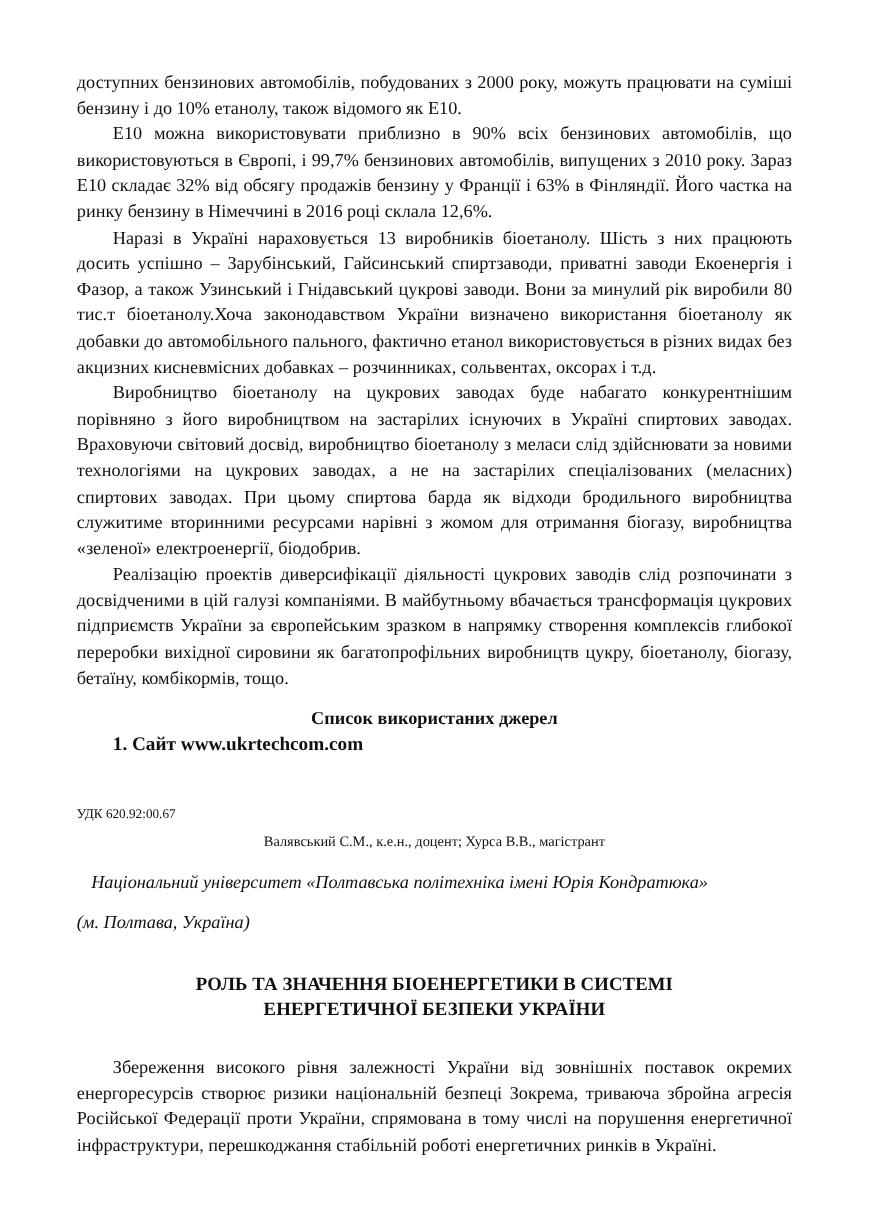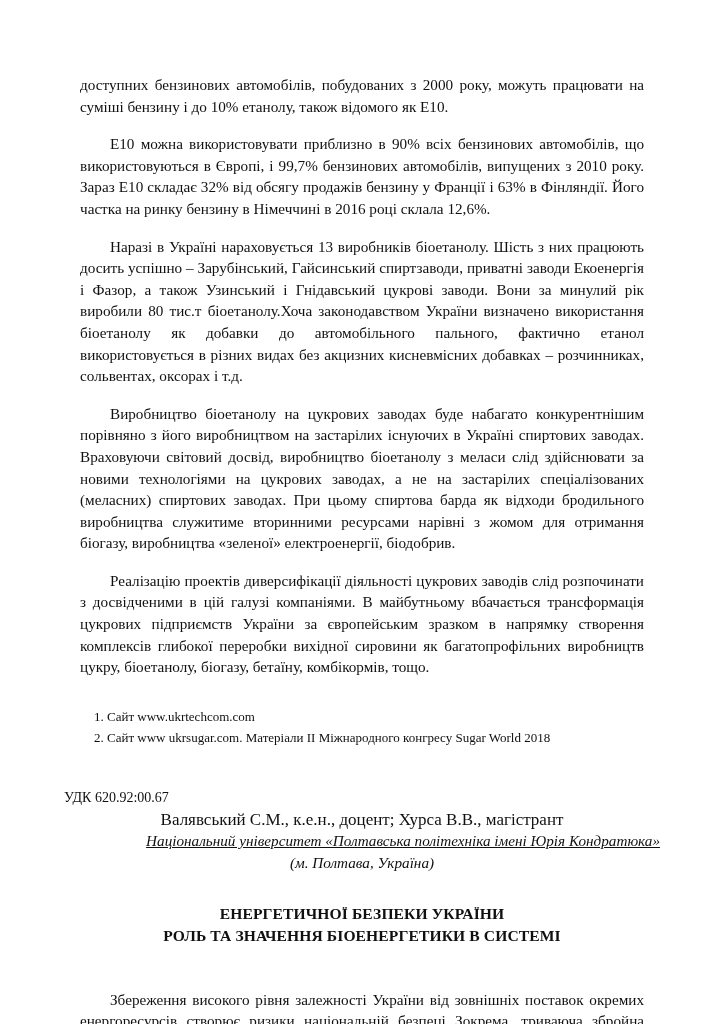--- a/index.html
+++ b/index.html
@@ -16,70 +16,69 @@
     font-family: "Liberation Serif", "DejaVu Serif", serif;
     color: #101010;
   }
   .content {
     position: absolute;
     left: 64px;
     top: 58px;
     width: 596px;
   }
   p.body-par {
-    margin: 16px;
+    margin: 0;
     text-align: justify;
     text-justify: inter-word;
     font-size: 15.2px;
     line-height: 21.6px;
     text-indent: 30px;
     hyphens: none;
   }
   p.body-par.no-indent {
     text-indent: 0;
   }
   .ref-heading {
     margin: 0;
     text-align: center;
     font-weight: bold;
     font-size: 15.2px;
     line-height: 21.6px;
   }
   p.ref-item {
     margin: 0;
     text-align: justify;
-    font-size: 13px;
+    font-size: 16px;
     line-height: 21.6px;
     text-indent: 30px;
+    font-weight: bold;
   }
   .gap-ref-top { height: 12px; }
   .gap-block { height: 38px; }
   .udk {
     margin: 0;
     text-align: left;
-    font-size: 14px;
+    font-size: 11px;
     line-height: 21.6px;
   }
   .authors {
     margin: 0;
     text-align: center;
-    font-size: 17px;
+    font-size: 12px;
     line-height: 21.6px;
   }
   .affiliation {
-    margin: 0;
-    text-align: right;
+    margin: 12px;
+    text-align: left;
     font-style: italic;
     font-size: 15.2px;
     line-height: 21.6px;
-    text-decoration: underline;
   }
   .city {
     margin: 0;
-    text-align: center;
     font-style: italic;
     font-size: 15.2px;
     line-height: 21.6px;
   }
   .gap-title-top { height: 30px; }
   .article-title {
     margin: 0;
     text-align: center;
     font-weight: bold;
     font-size: 15.6px;
@@ -109,38 +108,38 @@
     <p class="body-par">Е10 можна використовувати приблизно в 90% всіх бензинових автомобілів, що використовуються в Європі, і 99,7% бензинових автомобілів, випущених з 2010 року. Зараз Е10 складає 32% від обсягу продажів бензину у Франції і 63% в Фінляндії. Його частка на ринку бензину в Німеччині в 2016 році склала 12,6%.</p>
 
     <p class="body-par">Наразі в Україні нараховується 13 виробників біоетанолу. Шість з них працюють досить успішно – Зарубінський, Гайсинський спиртзаводи, приватні заводи Екоенергія і Фазор, а також Узинський і Гнідавський цукрові заводи. Вони за минулий рік виробили 80 тис.т біоетанолу.Хоча законодавством України визначено використання біоетанолу як добавки до автомобільного пального, фактично етанол використовується в різних видах без акцизних кисневмісних добавках – розчинниках, сольвентах, оксорах і т.д.</p>
 
     <p class="body-par">Виробництво біоетанолу на цукрових заводах буде набагато конкурентнішим порівняно з його виробництвом на застарілих існуючих в Україні спиртових заводах. Враховуючи світовий досвід, виробництво біоетанолу з меласи слід здійснювати за новими технологіями на цукрових заводах, а не на застарілих спеціалізованих (меласних) спиртових заводах. При цьому спиртова барда як відходи бродильного виробництва служитиме вторинними ресурсами нарівні з жомом для отримання біогазу, виробництва «зеленої» електроенергії, біодобрив.</p>
 
     <p class="body-par">Реалізацію проектів диверсифікації діяльності цукрових заводів слід розпочинати з досвідченими в цій галузі компаніями. В майбутньому вбачається трансформація цукрових підприємств України за європейським зразком в напрямку створення комплексів глибокої переробки вихідної сировини як багатопрофільних виробництв цукру, біоетанолу, біогазу, бетаїну, комбікормів, тощо.</p>
 
     <div class="gap-ref-top"></div>
 
+    <p class="ref-heading">Список використаних джерел</p>
 
     <p class="ref-item">1. Сайт www.ukrtechcom.com</p>
-    <p class="ref-item">2. Сайт www ukrsugar.com. Матеріали II Міжнародного конгресу Sugar World 2018</p>
 
     <div class="gap-block"></div>
 
     <p class="udk">УДК 620.92:00.67</p>
 
     <p class="authors">Валявський С.М., к.е.н., доцент; Хурса В.В., магістрант</p>
 
     <p class="affiliation">Національний університет «Полтавська політехніка імені Юрія Кондратюка»</p>
 
     <p class="city">(м. Полтава, Україна)</p>
 
     <div class="gap-title-top"></div>
 
+    <p class="article-title">РОЛЬ ТА ЗНАЧЕННЯ БІОЕНЕРГЕТИКИ В СИСТЕМІ</p>
     <p class="article-title">ЕНЕРГЕТИЧНОЇ БЕЗПЕКИ УКРАЇНИ</p>
-    <p class="article-title">РОЛЬ ТА ЗНАЧЕННЯ БІОЕНЕРГЕТИКИ В СИСТЕМІ</p>
 
     <div class="gap-title-bottom"></div>
 
     <p class="body-par">Збереження високого рівня залежності України від зовнішніх поставок окремих енергоресурсів створює ризики національній безпеці Зокрема, триваюча збройна агресія Російської Федерації проти України, спрямована в тому числі на порушення енергетичної інфраструктури, перешкоджання стабільній роботі енергетичних ринків в Україні.</p>
 
   </div>
 
 </div>
 
 </body></html>

